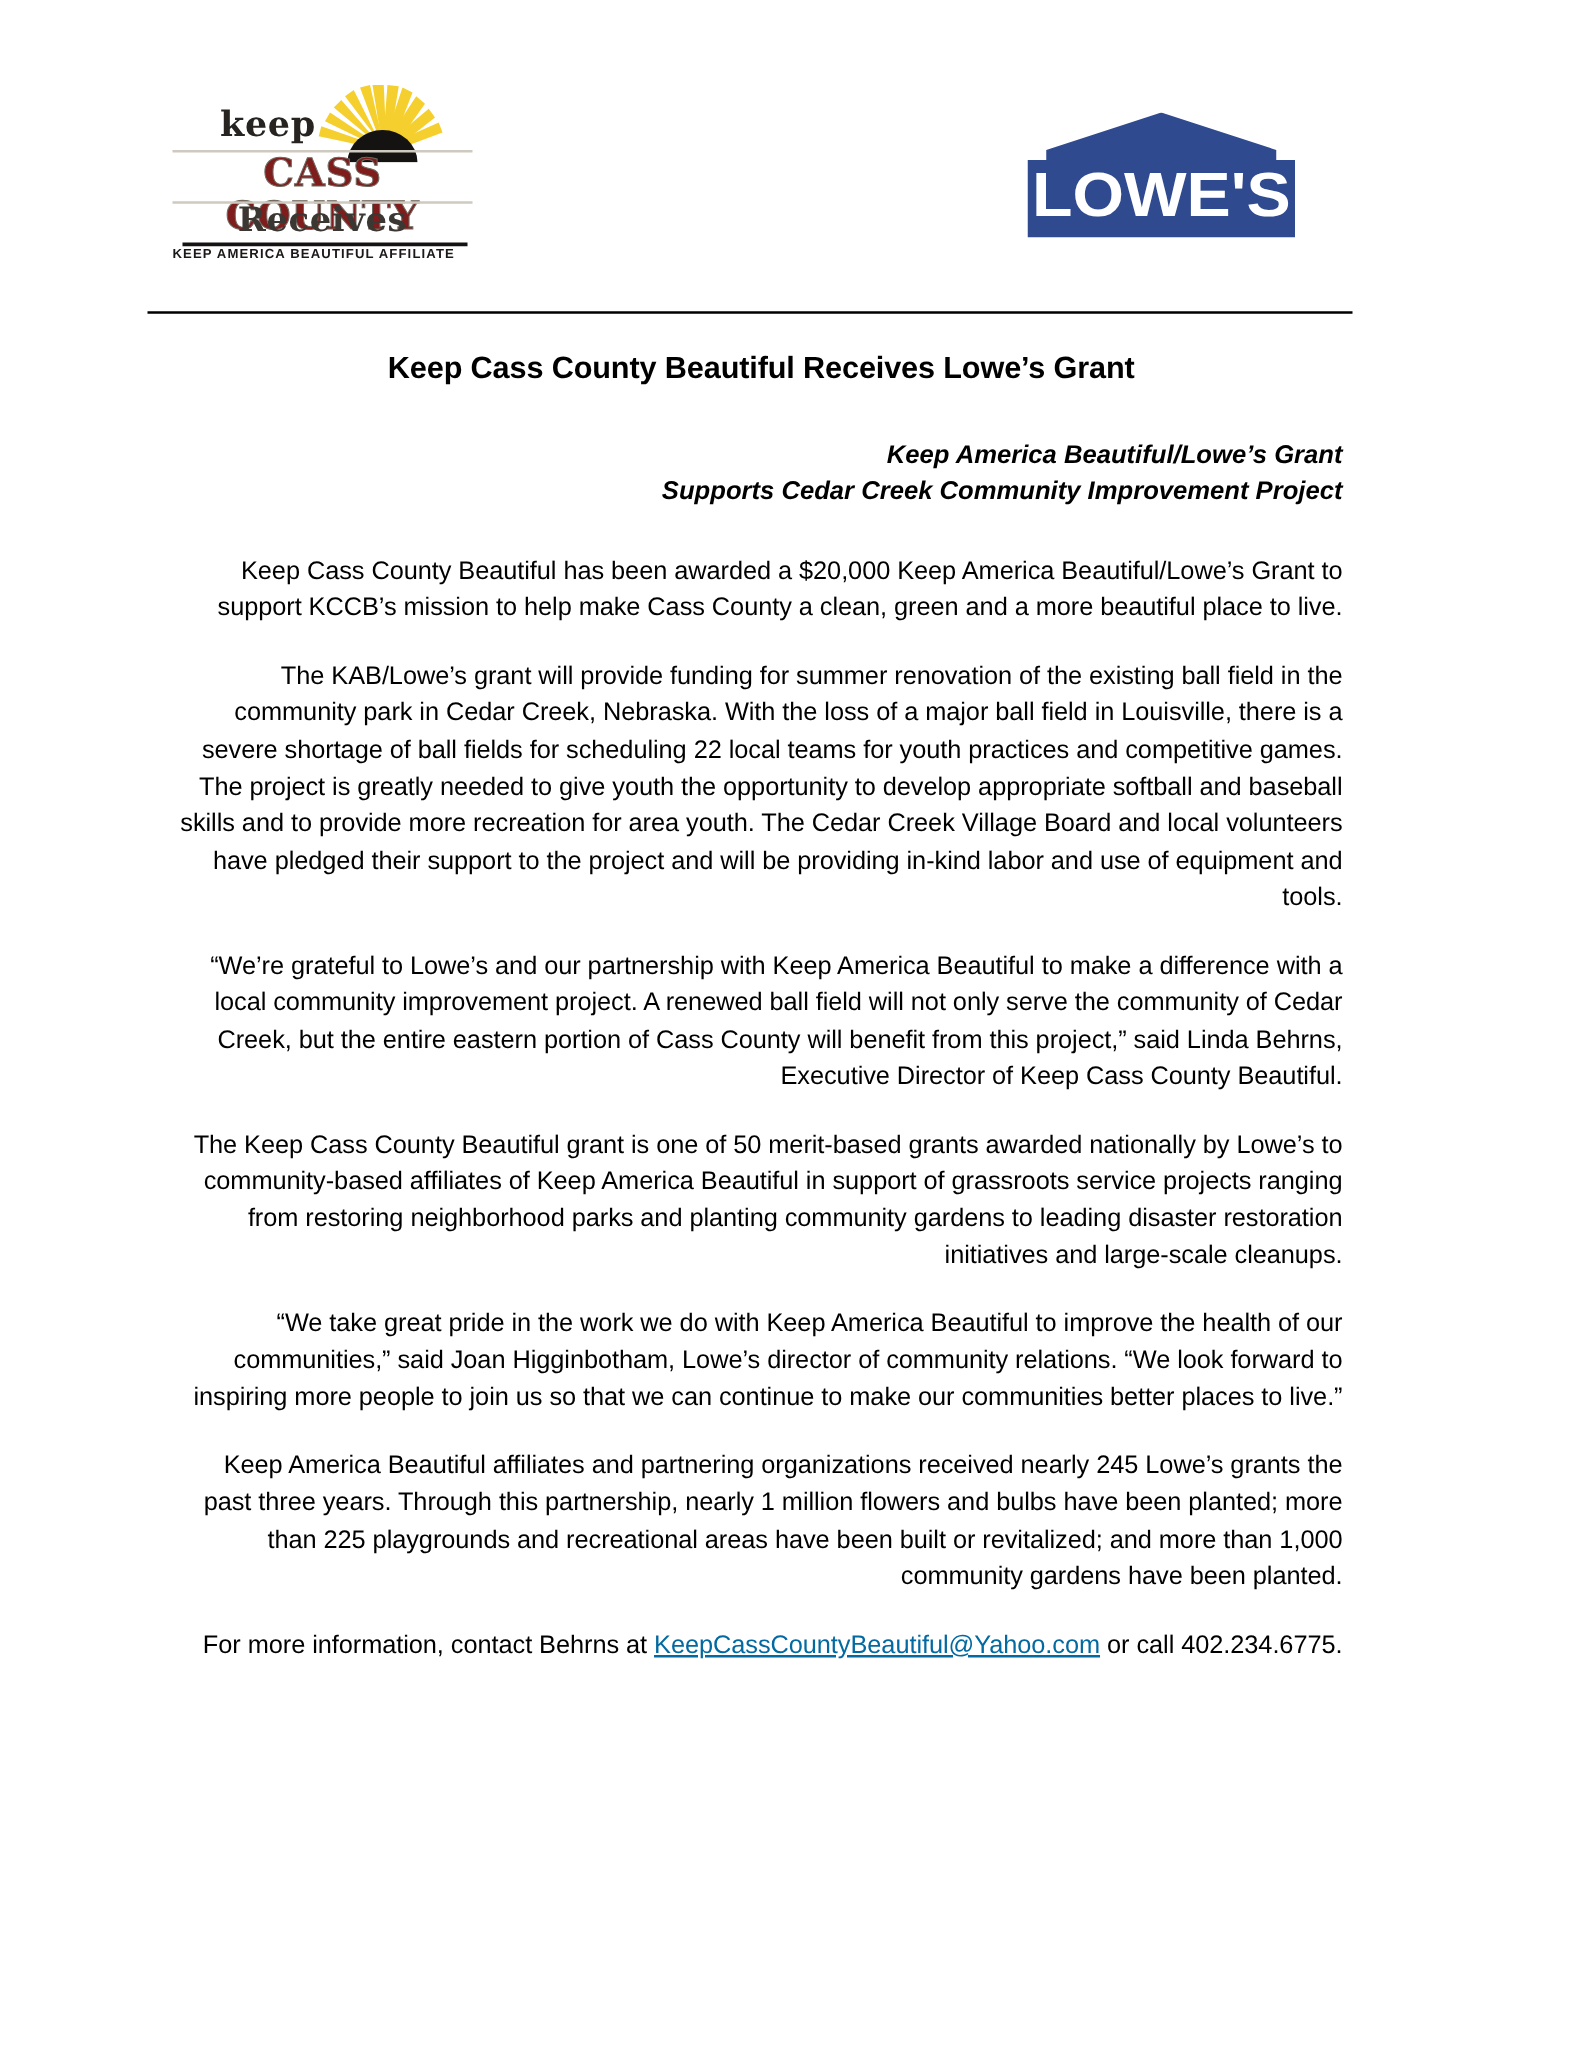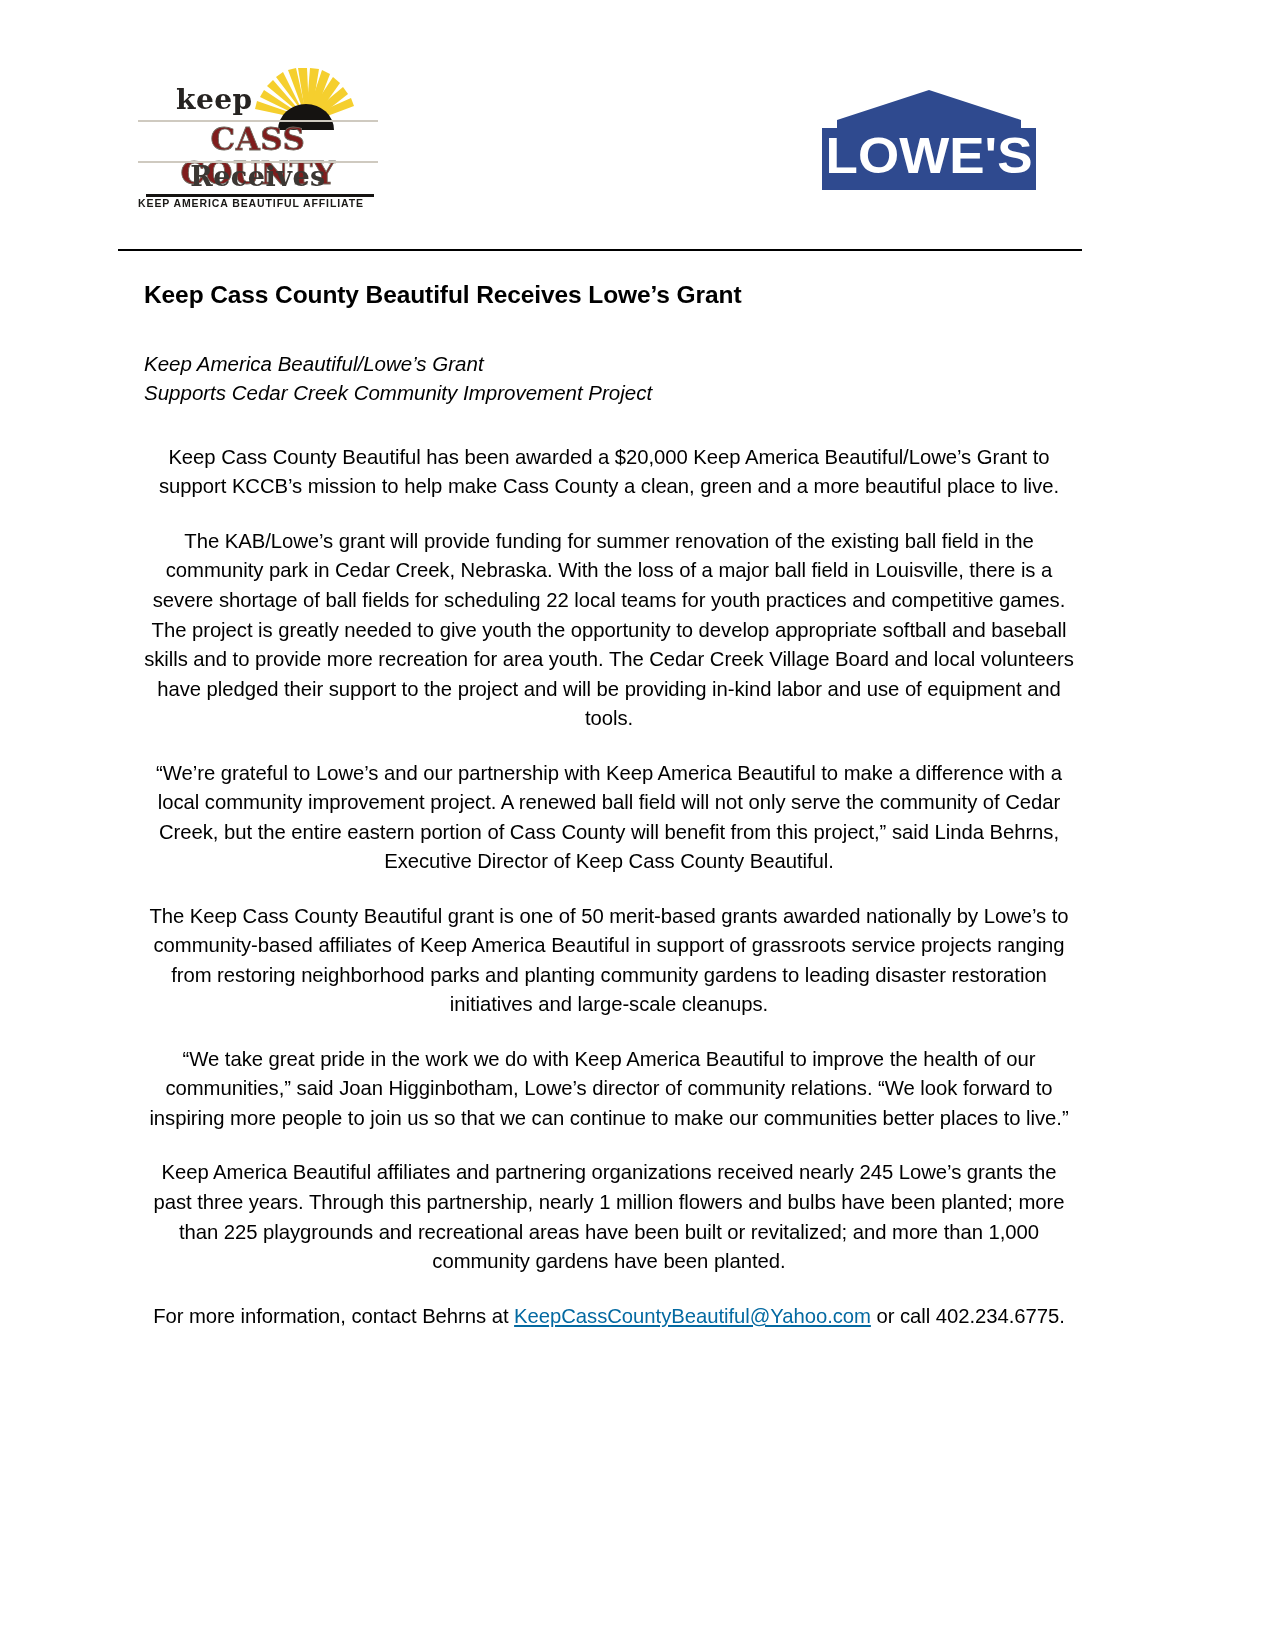--- a/index.html
+++ b/index.html
@@ -145,42 +145,42 @@
   }
 
   
   .content {
     position: absolute;
     left: 144px;
     top: 280px;
     width: 930px;
   }
   .doc-title {
-    text-align: left;
+    text-align: center;
     font-size: 24.5px;
     font-weight: bold;
     line-height: 1.25;
     margin: 0 0 38px 0;
     letter-spacing: -0.1px;
   }
   .doc-subtitle {
-    text-align: left;
+    text-align: right;
     font-size: 20.5px;
-    font-weight: normal;
+    font-weight: bold;
     font-style: italic;
     line-height: 1.42;
     margin: 0 0 36px 0;
   }
   .doc-subtitle .sub-line { display: block; }
 
   p.para {
     font-size: 20.3px;
     line-height: 1.455;
     margin: 0 0 25px 0;
-    text-align: center;
+    text-align: right;
     letter-spacing: -0.05px;
   }
   p.para:last-child { margin-bottom: 0; }
 
   a.email-link {
     color: #0369a1;
     text-decoration: underline;
   }
 </style>
 </head>

